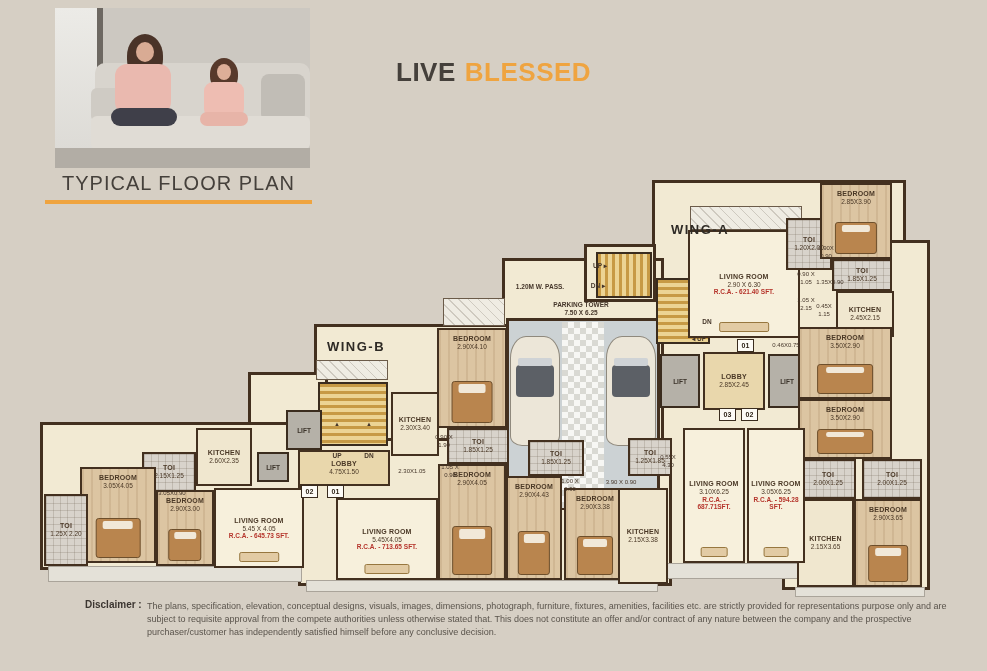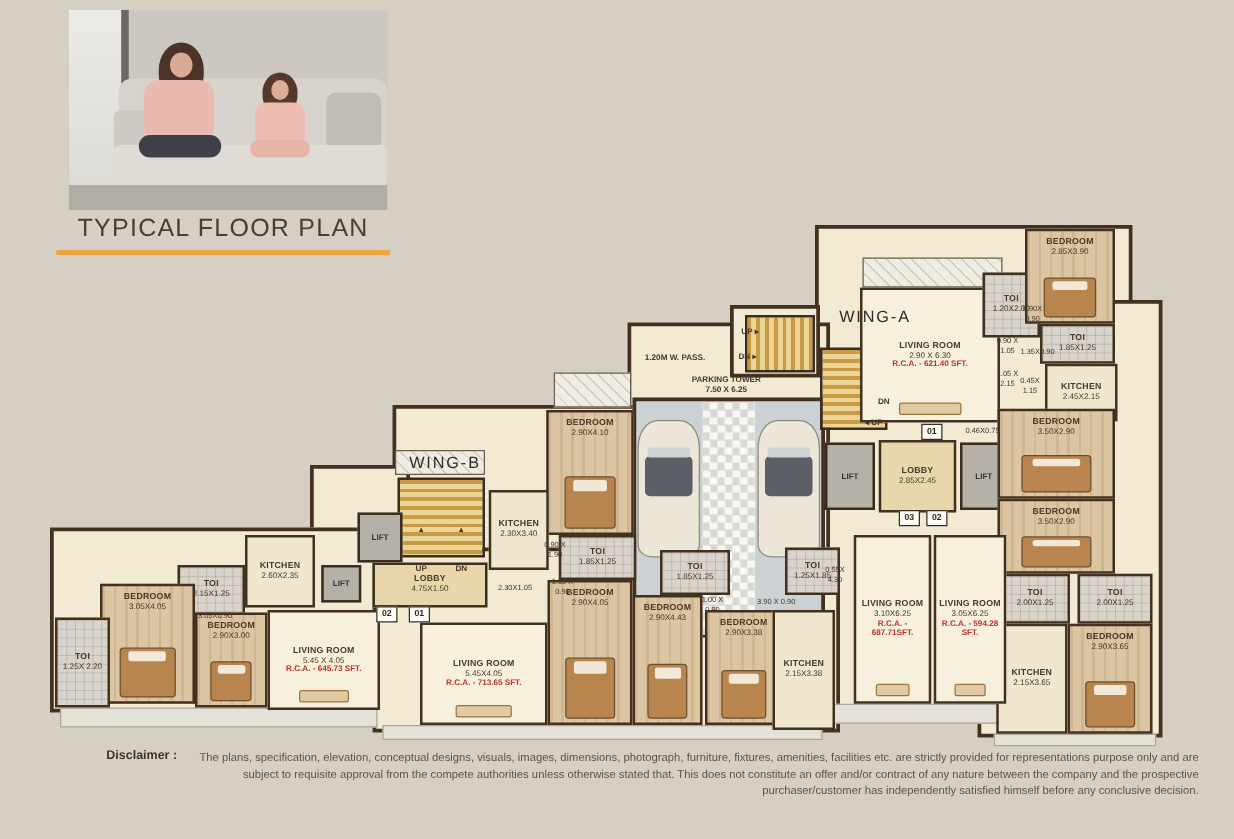--- a/index.html
+++ b/index.html
@@ -68,25 +68,25 @@
   .bed{position:absolute;left:50%;bottom:3px;transform:translateX(-50%);width:62%;height:44%;
     background:#b9854e;border:1px solid #6d4f2c;border-radius:3px;z-index:0;}
   .bed::before{content:"";position:absolute;top:2px;left:15%;width:70%;height:22%;background:#f1e8d8;border-radius:2px;}
   .sofa{position:absolute;bottom:4px;left:50%;transform:translateX(-50%);width:46%;height:10px;
     background:#e2cba4;border:1px solid #97773f;border-radius:2px;z-index:0;}
   .plabel{position:absolute;transform:translate(-50%,-50%);font-size:6px;color:#45362a;
     white-space:pre-line;text-align:center;line-height:1.25;z-index:3;}
   .plabel.pb{font-weight:bold;font-size:6.5px;}
   .plate{position:absolute;width:17px;height:13px;background:#fdfbf6;border:1.5px solid #3a2c1e;
     font-size:7px;font-weight:bold;color:#2f2418;display:flex;align-items:center;justify-content:center;z-index:4;}
-  .wing{position:absolute;transform:translate(-50%,-50%);font-size:13px;font-weight:normal;
-    color:#2e2a25;letter-spacing:1.5px;z-index:4;margin-top:24px;}
+  .wing{position:absolute;transform:translate(-50%,-50%);font-size:13px;font-weight:bold;
+    color:#2e2a25;letter-spacing:1.5px;z-index:4;}
   
   .dis-label{position:absolute;left:85px;top:599px;font-size:10px;font-weight:bold;color:#3c3631;}
-  .dis-text{position:absolute;left:147px;top:600px;width:812px;font-size:9px;line-height:1.45;color:#5a544c;text-align:right;}
+  .dis-text{position:absolute;left:147px;top:600px;width:812px;font-size:9px;line-height:1.45;color:#5a544c;}
 </style>
 </head>
 <body>
 
 <div class="photo">
   <div class="ph-window"></div>
   <div class="ph-couch-back"></div>
   <div class="ph-pillow"></div>
   <div class="ph-cushion"></div>
   <div class="ph-couch-seat"></div>
@@ -98,20 +98,21 @@
   <div class="ph-girl-hair"></div>
   <div class="ph-girl-face"></div>
   <div class="ph-girl-body"></div>
   <div class="ph-girl-legs"></div>
 </div>
 
 <div class="section-title">TYPICAL FLOOR PLAN</div>
 <div class="title-underline"></div>
 
 <div class="headline">
+  <div><span>LIVE</span><span class="accent">BLESSED</span></div>
 </div>
 
 <div class="plan">
     <div class="base" style="left: 652px; top: 180px; width: 254px; height: 150px;"></div>
     <div class="base" style="left: 782px; top: 240px; width: 148px; height: 350px;"></div>
     <div class="base" style="left: 652px; top: 330px; width: 154px; height: 237px;"></div>
     <div class="base" style="left: 502px; top: 258px; width: 162px; height: 254px;"></div>
     <div class="base" style="left: 584px; top: 244px; width: 72px; height: 58px;"></div>
     <div class="base" style="left: 314px; top: 324px; width: 198px; height: 164px;"></div>
     <div class="base" style="left: 248px; top: 372px; width: 80px; height: 116px;"></div>

